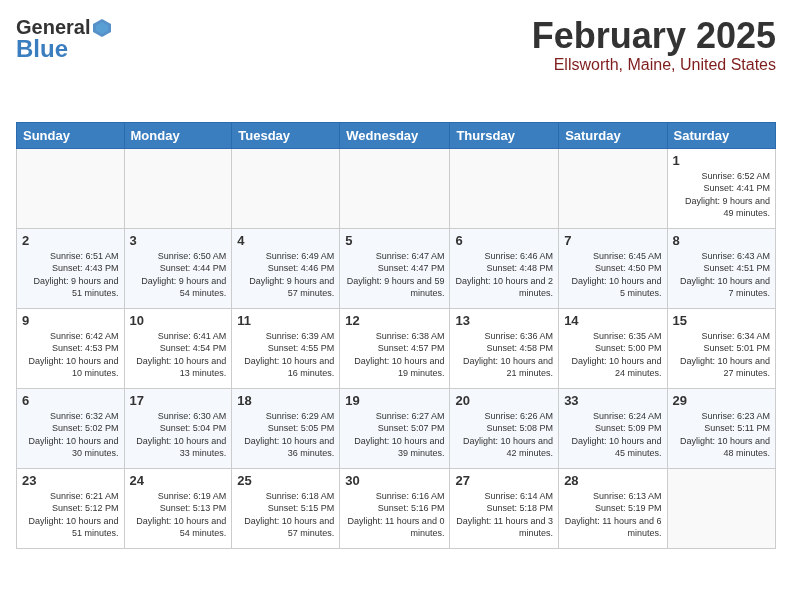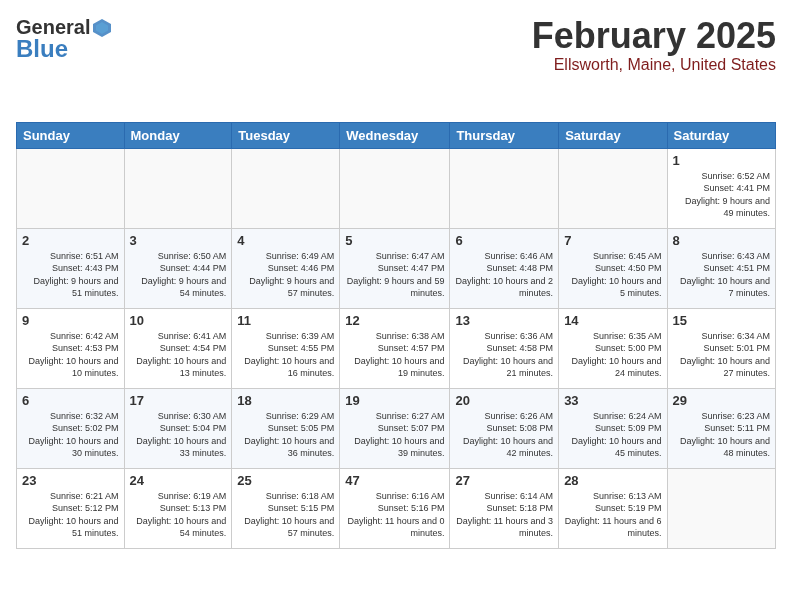--- a/index.html
+++ b/index.html
@@ -203,21 +203,21 @@
           </td>
           <td>
             <span class="day-num">24</span>
             <div class="day-info">Sunrise: 6:19 AM<br>Sunset: 5:13 PM<br>Daylight: 10 hours and 54 minutes.</div>
           </td>
           <td>
             <span class="day-num">25</span>
             <div class="day-info">Sunrise: 6:18 AM<br>Sunset: 5:15 PM<br>Daylight: 10 hours and 57 minutes.</div>
           </td>
           <td>
-            <span class="day-num">47</span>
+            <span class="day-num">30</span>
             <div class="day-info">Sunrise: 6:16 AM<br>Sunset: 5:16 PM<br>Daylight: 11 hours and 0 minutes.</div>
           </td>
           <td>
             <span class="day-num">27</span>
             <div class="day-info">Sunrise: 6:14 AM<br>Sunset: 5:18 PM<br>Daylight: 11 hours and 3 minutes.</div>
           </td>
           <td>
             <span class="day-num">28</span>
             <div class="day-info">Sunrise: 6:13 AM<br>Sunset: 5:19 PM<br>Daylight: 11 hours and 6 minutes.</div>
           </td>

